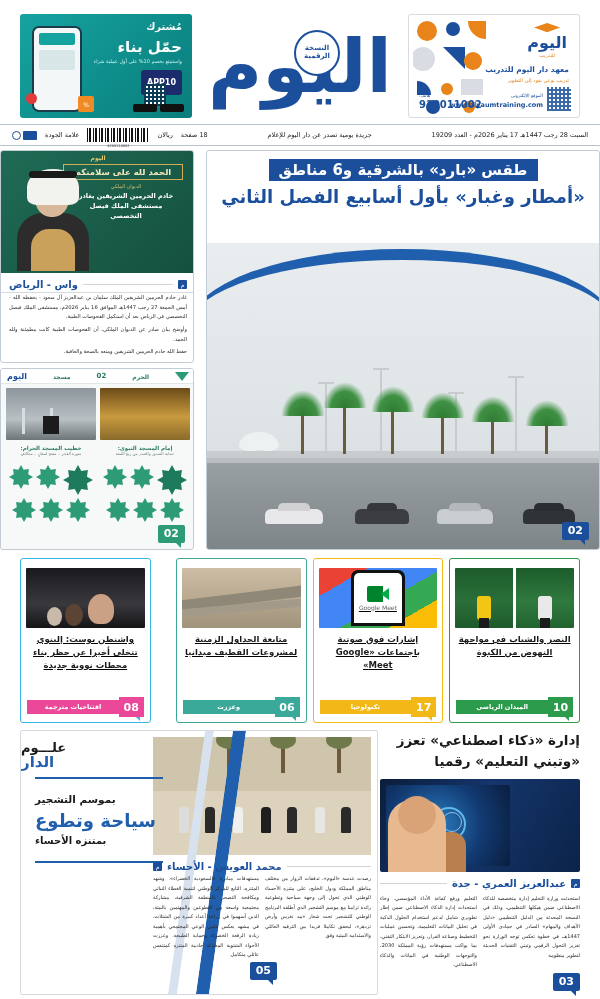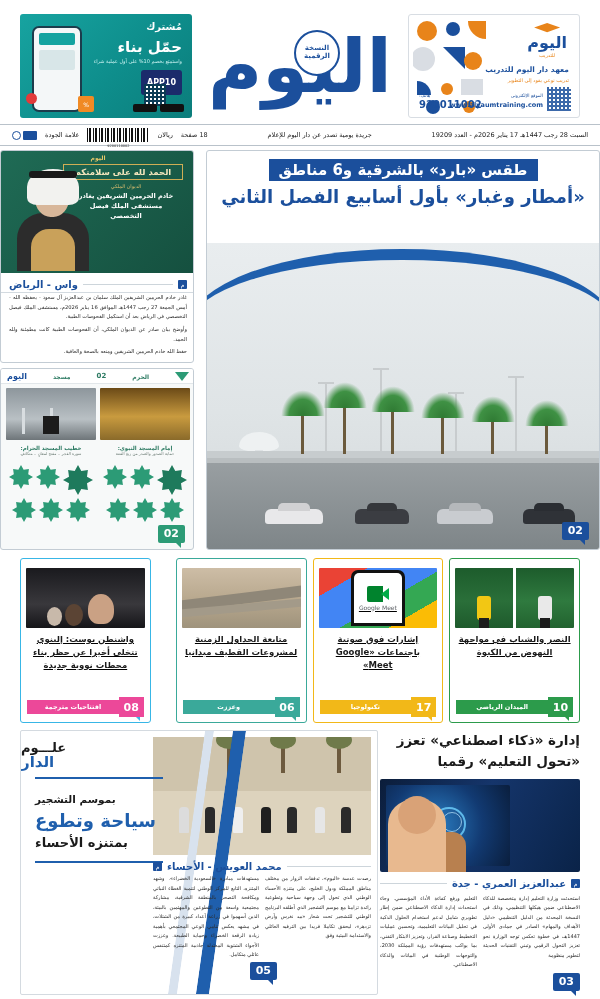--- a/index.html
+++ b/index.html
@@ -320,21 +320,21 @@
     position:absolute; top:-30px; left:24px; width:150px; height:320px;
     border-right:9px solid #d8e2ee; border-radius:60% 0 0 60%;
     transform:rotate(8deg);
   }
   .ol-brand { position:absolute; top:10px; left:0; text-align:left; }
   .ol-b1 { font-size:13px; font-weight:bold; color:#1a1a1a; letter-spacing:1px; line-height:1; }
   .ol-b2 { font-size:15px; font-weight:bold; color:#1f5fad; line-height:1; margin-top:1px; }
   .ol-rule { position:absolute; top:46px; left:14px; width:128px; height:2px; background:#1f5fad; }
   .ol-k { position:absolute; top:62px; left:14px; width:132px; text-align:left; font-size:10.5px; font-weight:bold; color:#1a1a1a; }
   .ol-h { position:absolute; top:80px; left:14px; width:132px; text-align:left; font-size:18px; font-weight:bold; color:#1f5fad; line-height:1.1; }
-  .ol-sub { position:absolute; top:104px; left:14px; width:132px; text-align:left; font-size:13px; font-weight:bold; color:#1a1a1a; }
+  .ol-sub { position:absolute; top:104px; left:14px; width:132px; text-align:left; font-size:10px; font-weight:bold; color:#1a1a1a; }
   .ol-rule2 { position:absolute; top:130px; left:14px; width:128px; height:2px; background:#1f5fad; }
   .ol-by { position:absolute; top:130px; right:6px; width:218px; display:flex; align-items:center; gap:5px; }
   .ol-cols { position:absolute; top:143px; right:6px; width:218px; display:flex; gap:6px; }
   .ol-col { flex:1 1 0; }
   .ol-p { font-size:5px; line-height:1.9; color:#2a2a2a; text-align:justify; }
   .ol-flag { position:absolute; bottom:14px; right:100px; }
 </style>
 </head>
 <body>
 
@@ -570,21 +570,21 @@
         </div>
         <div class="t-title">واشنطن بوست: إلينوي تتخلى أخيرا عن حظر بناء محطات نووية جديدة</div>
         <div class="t-tag">
           <span class="t-num">08</span>
           <span class="t-lbl">افتتاحيات مترجمة</span>
         </div>
       </div>
     </div>
 
     <div class="edu">
-      <div class="edu-head">إدارة «ذكاء اصطناعي» تعزز «تحول التعليم» رقميا</div>
+      <div class="edu-head">إدارة «ذكاء اصطناعي» تعزز «وتبني التعليم» رقميا</div>
       <div class="edu-photo">
         <div class="edu-screen"></div>
         <div class="edu-ring"></div>
         <div class="edu-ring2"></div>
         <div class="edu-kid2"></div>
         <div class="edu-kid"></div>
       </div>
       <div class="edu-by">
         <span class="by-mark">م</span>
         <span class="by-txt">عبدالعزيز العمري - جدة</span>

